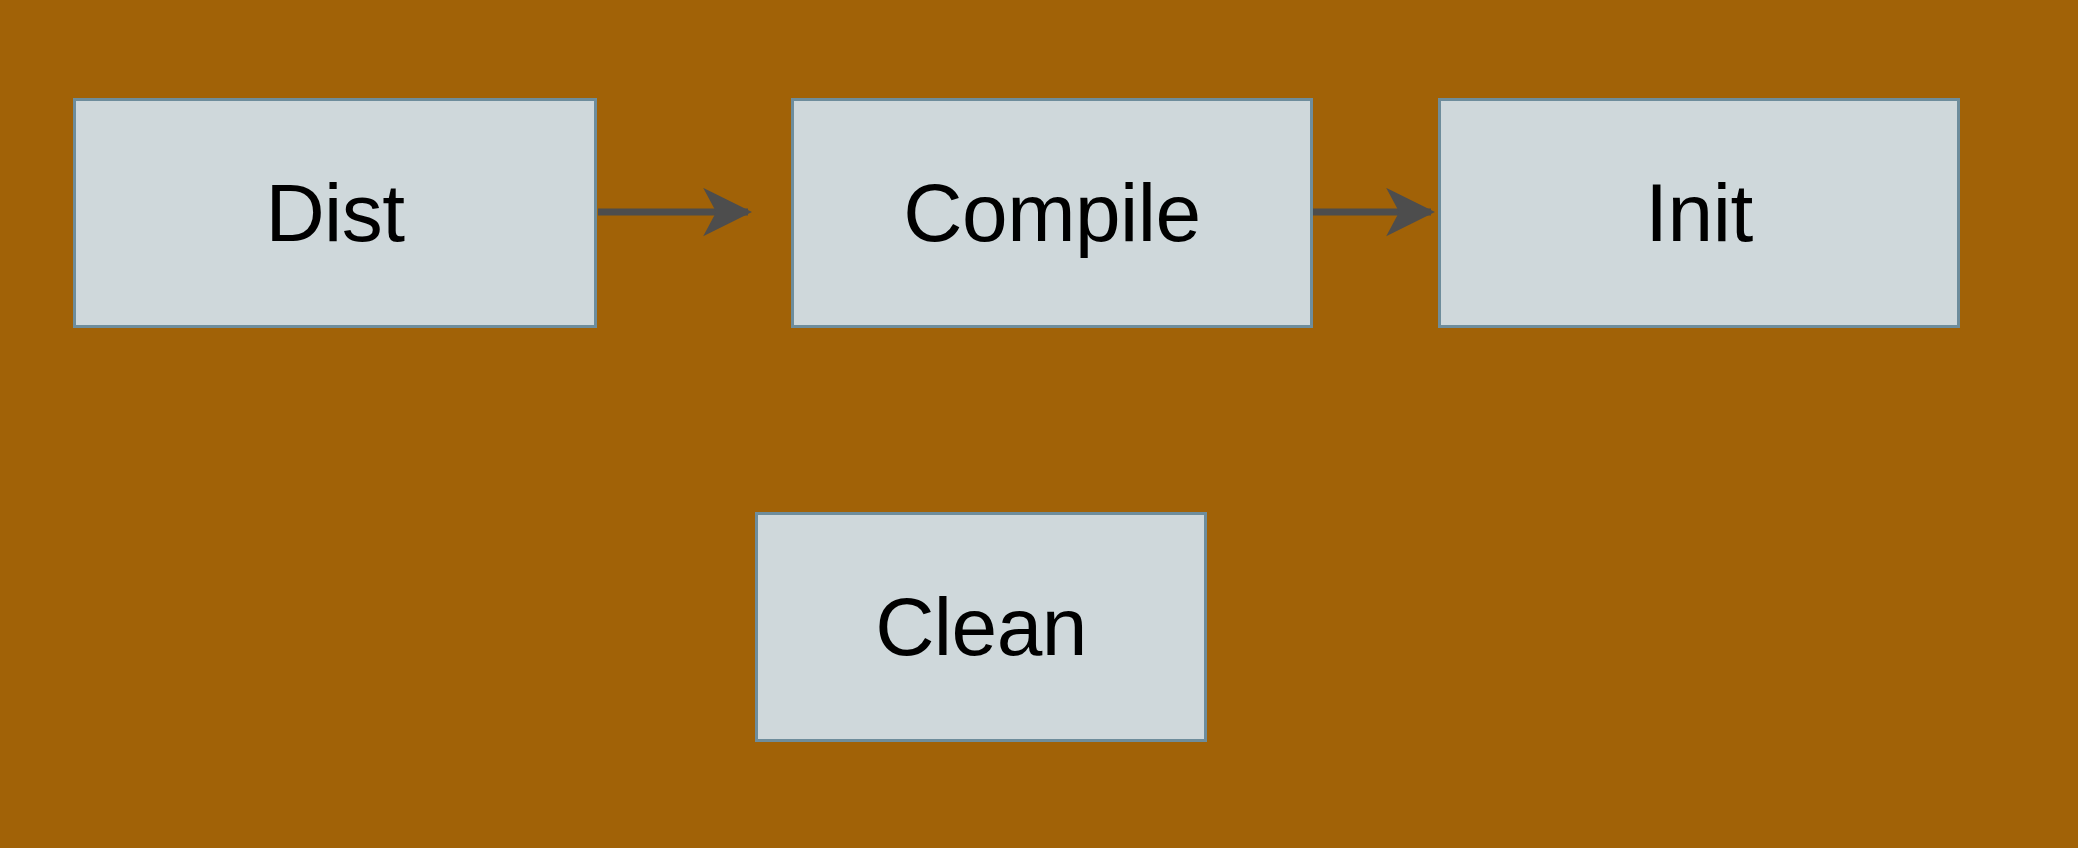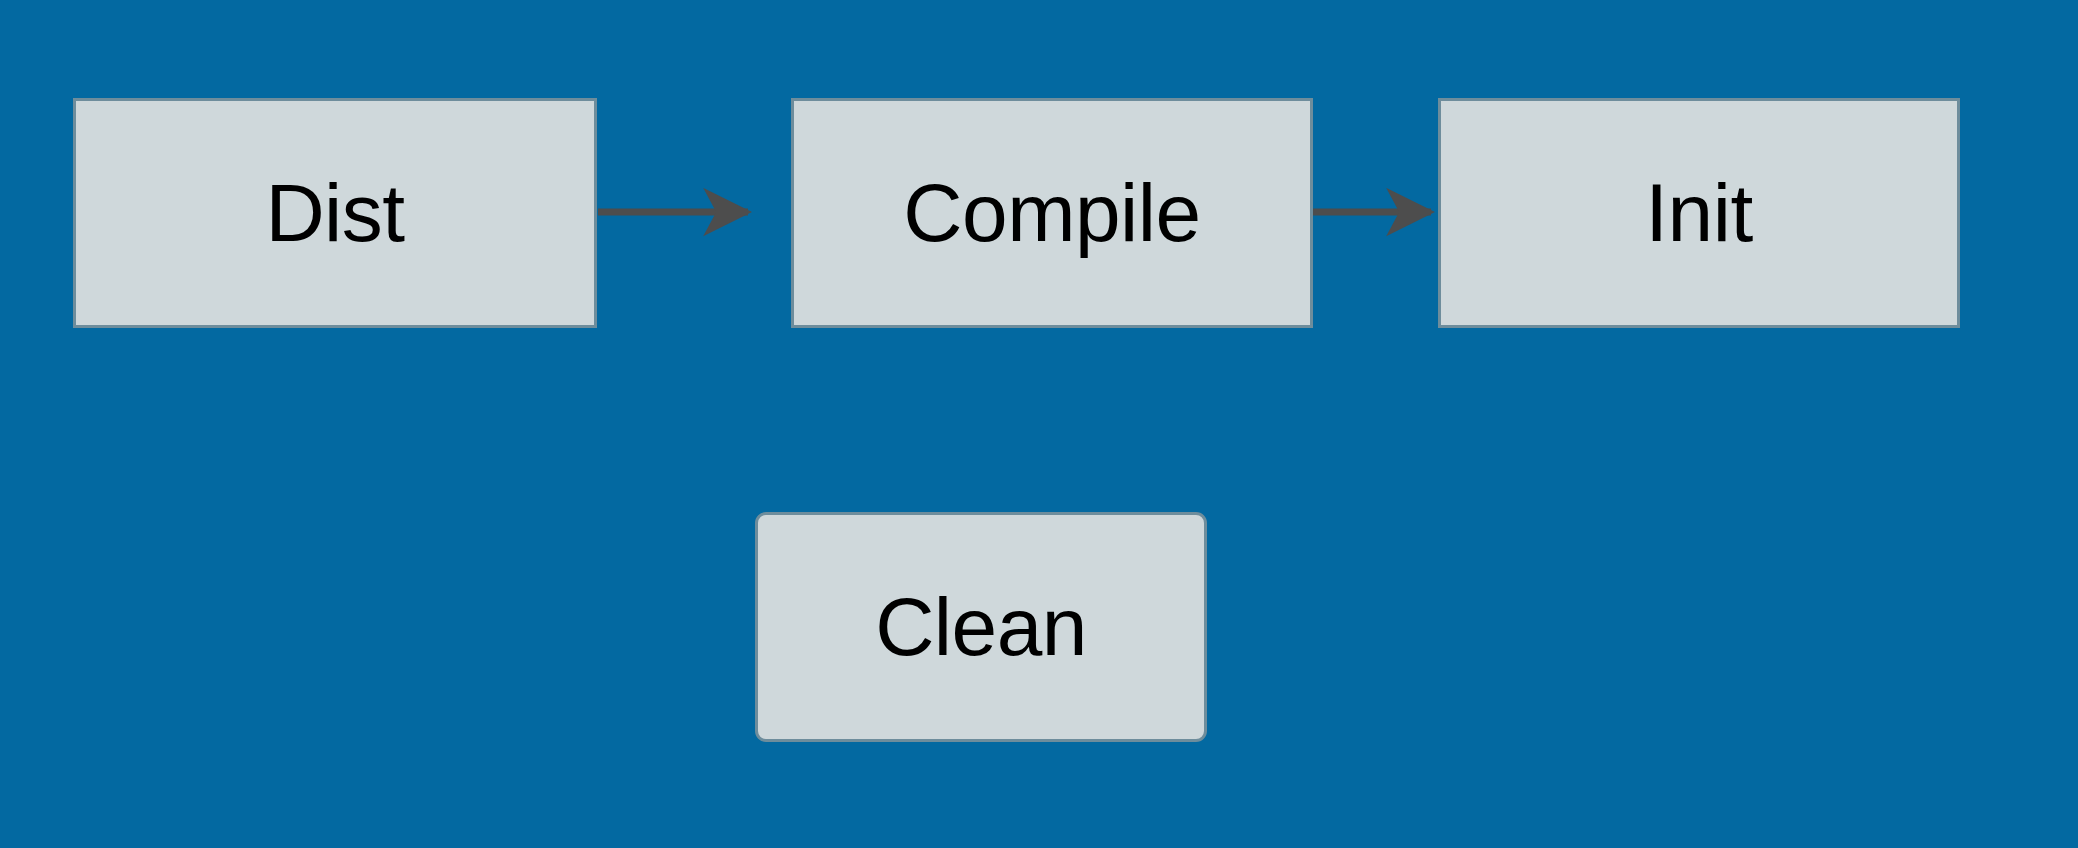--- a/index.html
+++ b/index.html
@@ -8,21 +8,21 @@
     padding: 0;
     background: #ffffff;
   }
   body {
     font-family: "Liberation Sans", sans-serif;
   }
   #canvas {
     position: relative;
     width: 2078px;
     height: 848px;
-    background: #0369a1;
+    background: #a16207;
     overflow: hidden;
   }
   .diagram-svg {
     position: absolute;
     left: 0;
     top: 0;
     width: 2078px;
     height: 848px;
   }
   .node-box {
@@ -77,17 +77,17 @@
   </div>
 
   <div class="node-box" style="left:791px; top:98px; width:522px; height:230px;">
     <span class="node-label">Compile</span>
   </div>
 
   <div class="node-box" style="left:1438px; top:98px; width:522px; height:230px;">
     <span class="node-label">Init</span>
   </div>
 
-  <div class="node-box" style="left:755px; top:512px; width:452px; height:230px;border-radius:11px;">
+  <div class="node-box" style="left:755px; top:512px; width:452px; height:230px;">
     <span class="node-label">Clean</span>
   </div>
 
 </div>
 
 </body></html>

